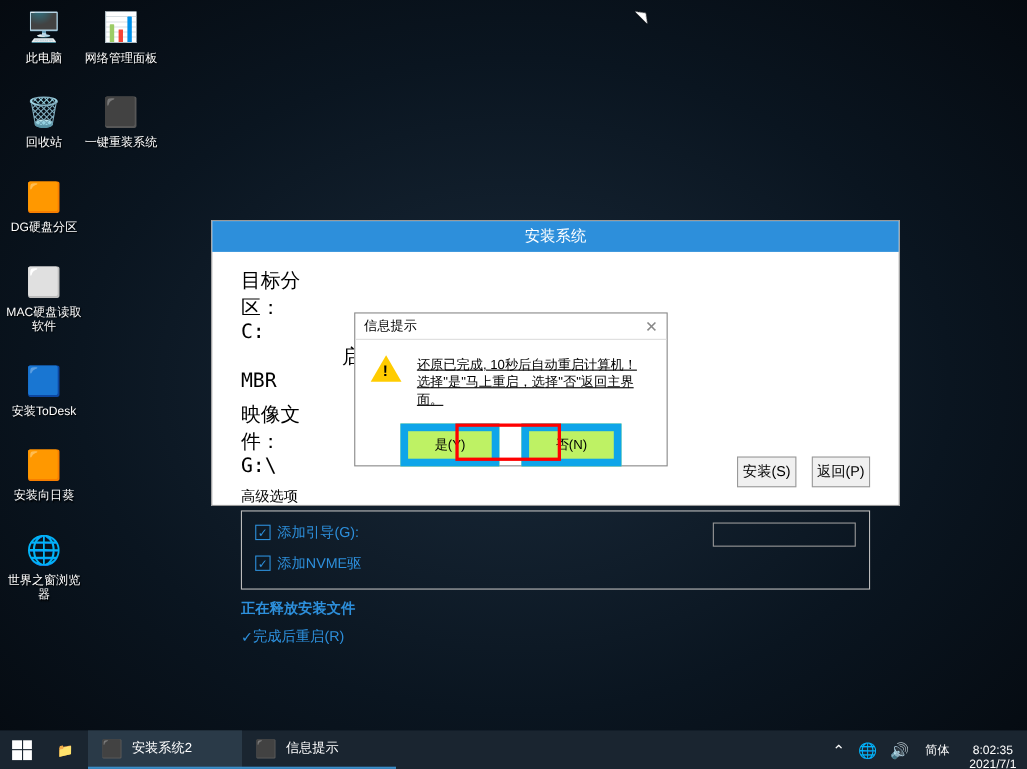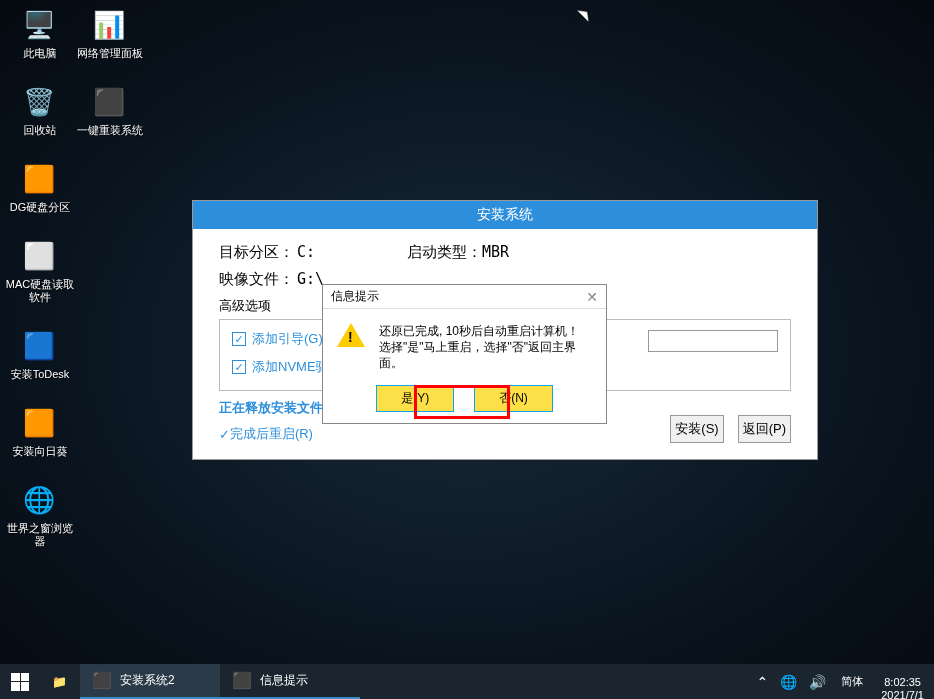--- a/index.html
+++ b/index.html
@@ -22,21 +22,21 @@
       width: 626px; height: 260px;
       background: #fff; color: #000;
       border: 1px solid #999;
     }
     .window-install .titlebar {
       background: #2d8fdb; height: 28px;
       display: flex; align-items: center; justify-content: center;
       color: #fff; font-size: 14px;
     }
     .window-install .content { padding: 14px 26px; }
-    .row { display: flex; margin-bottom: 8px; font-size: 15px; }
+    .row { display: flex; margin-bottom: 8px; font-size: 18px; flex-direction: column; }
     .row .lbl { width: 78px; }
     .row .val { font-family: monospace; }
     .section-label { font-size: 13px; margin-top: 6px; }
     .group-box {
       border: 1px solid #bbb; margin-top: 4px; padding: 10px 12px;
       position: relative; height: 72px;
     }
     .cb { display: flex; align-items: center; font-size: 13px; color: #2d8fdb; margin-bottom: 10px; }
     .cb .box { width: 14px; height: 14px; border: 1px solid #2d8fdb; margin-right: 6px; display: inline-flex; align-items: center; justify-content: center; color: #2d8fdb; font-size: 11px; }
     .bottom-row { display: flex; align-items: center; margin-top: 8px; }
@@ -62,24 +62,24 @@
     .dialog .warn-ico { width: 28px; height: 28px; }
     .warn-tri {
       width: 0; height: 0; border-left: 14px solid transparent;
       border-right: 14px solid transparent; border-bottom: 24px solid #ffcc00;
       position: relative;
     }
     .warn-tri::after {
       content: "!"; position: absolute; top: 6px; left: -3px;
       color: #000; font-weight: bold; font-size: 14px;
     }
-    .dialog .msg { margin-left: 14px; font-size: 12px; line-height: 16px; }
+    .dialog .msg { margin-left: 14px; font-size: 12px; line-height: 16px; text-decoration: underline; }
     .dialog .dbtns { display: flex; justify-content: center; gap: 20px; padding-bottom: 10px; }
     .dbtn {
-      padding: 4px 24px; border: 1px solid #0ea5e9; background: #fde047;
+      padding: 4px 24px; border: 7px solid #0ea5e9; background: #bef264;
       font-size: 12px; cursor: pointer; color: #000;
     }
     .red-highlight {
       position: absolute; border: 3px solid #ff0000;
       top: 385px; left: 414px; width: 96px; height: 34px;
       pointer-events: none;
     }
 
     .taskbar {
       position: absolute; bottom: 0; left: 0; right: 0;

